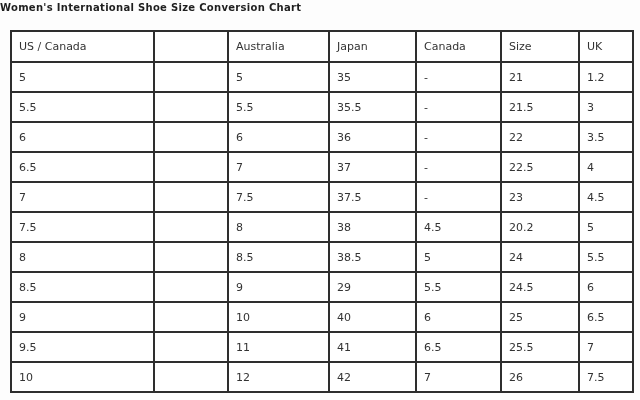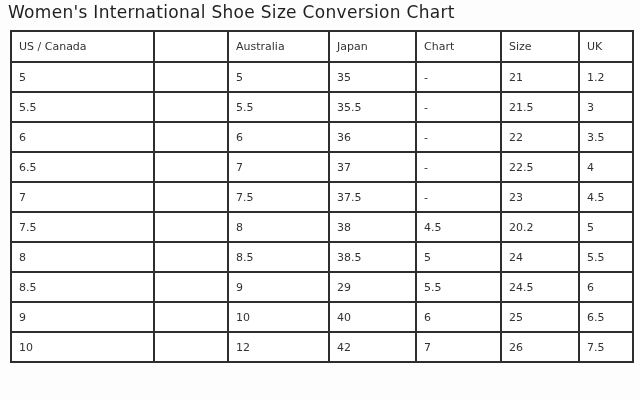--- a/index.html
+++ b/index.html
@@ -9,24 +9,24 @@
   body {
     width: 640px;
     height: 400px;
     overflow: hidden;
     background: #fdfdfd;
     font-family: "DejaVu Sans", "Liberation Sans", sans-serif;
     position: relative;
   }
   .page-title {
     position: absolute;
-    left: 8px;
+    left: 0;
     top: 2px;
-    font-size: 17px;
-    font-weight: normal;
+    font-size: 10px;
+    font-weight: bold;
     color: #1f1f1f;
     letter-spacing: 0.3px;
   }
   table.conv-table {
     position: absolute;
     left: 10px;
     top: 30px;
     width: 622px;
     border-collapse: collapse;
     table-layout: fixed;
@@ -62,21 +62,21 @@
     <col style="width:85px">
     <col style="width:78px">
     <col style="width:54px">
   </colgroup>
   <thead>
     <tr>
       <th>US / Canada</th>
       <th></th>
       <th>Australia</th>
       <th>Japan</th>
-      <th>Chart</th>
+      <th>Canada</th>
       <th>Size</th>
       <th>UK</th>
     </tr>
   </thead>
   <tbody id="table-body">
       <tr>
         <td>5</td>
         <td></td>
         <td>5</td>
         <td>35</td>
@@ -150,20 +150,29 @@
       <tr>
         <td>9</td>
         <td></td>
         <td>10</td>
         <td>40</td>
         <td>6</td>
         <td>25</td>
         <td>6.5</td>
       </tr>
       <tr>
+        <td>9.5</td>
+        <td></td>
+        <td>11</td>
+        <td>41</td>
+        <td>6.5</td>
+        <td>25.5</td>
+        <td>7</td>
+      </tr>
+      <tr>
         <td>10</td>
         <td></td>
         <td>12</td>
         <td>42</td>
         <td>7</td>
         <td>26</td>
         <td>7.5</td>
       </tr>
     </tbody>
 </table>

